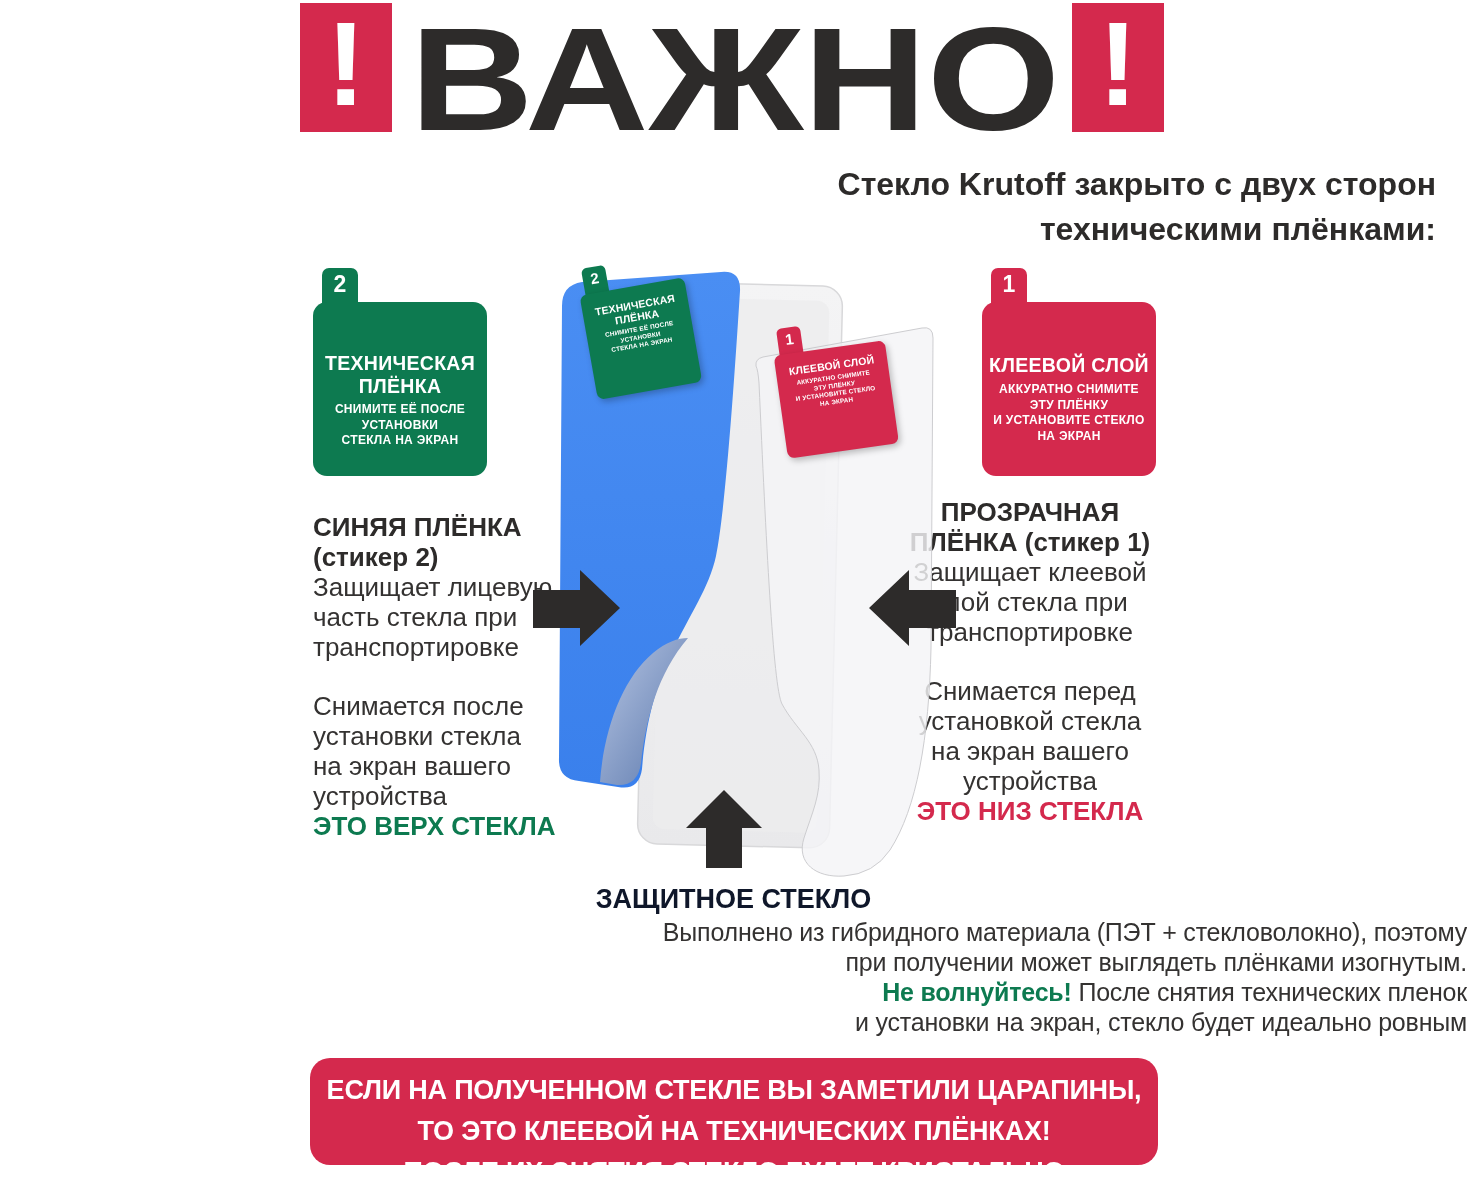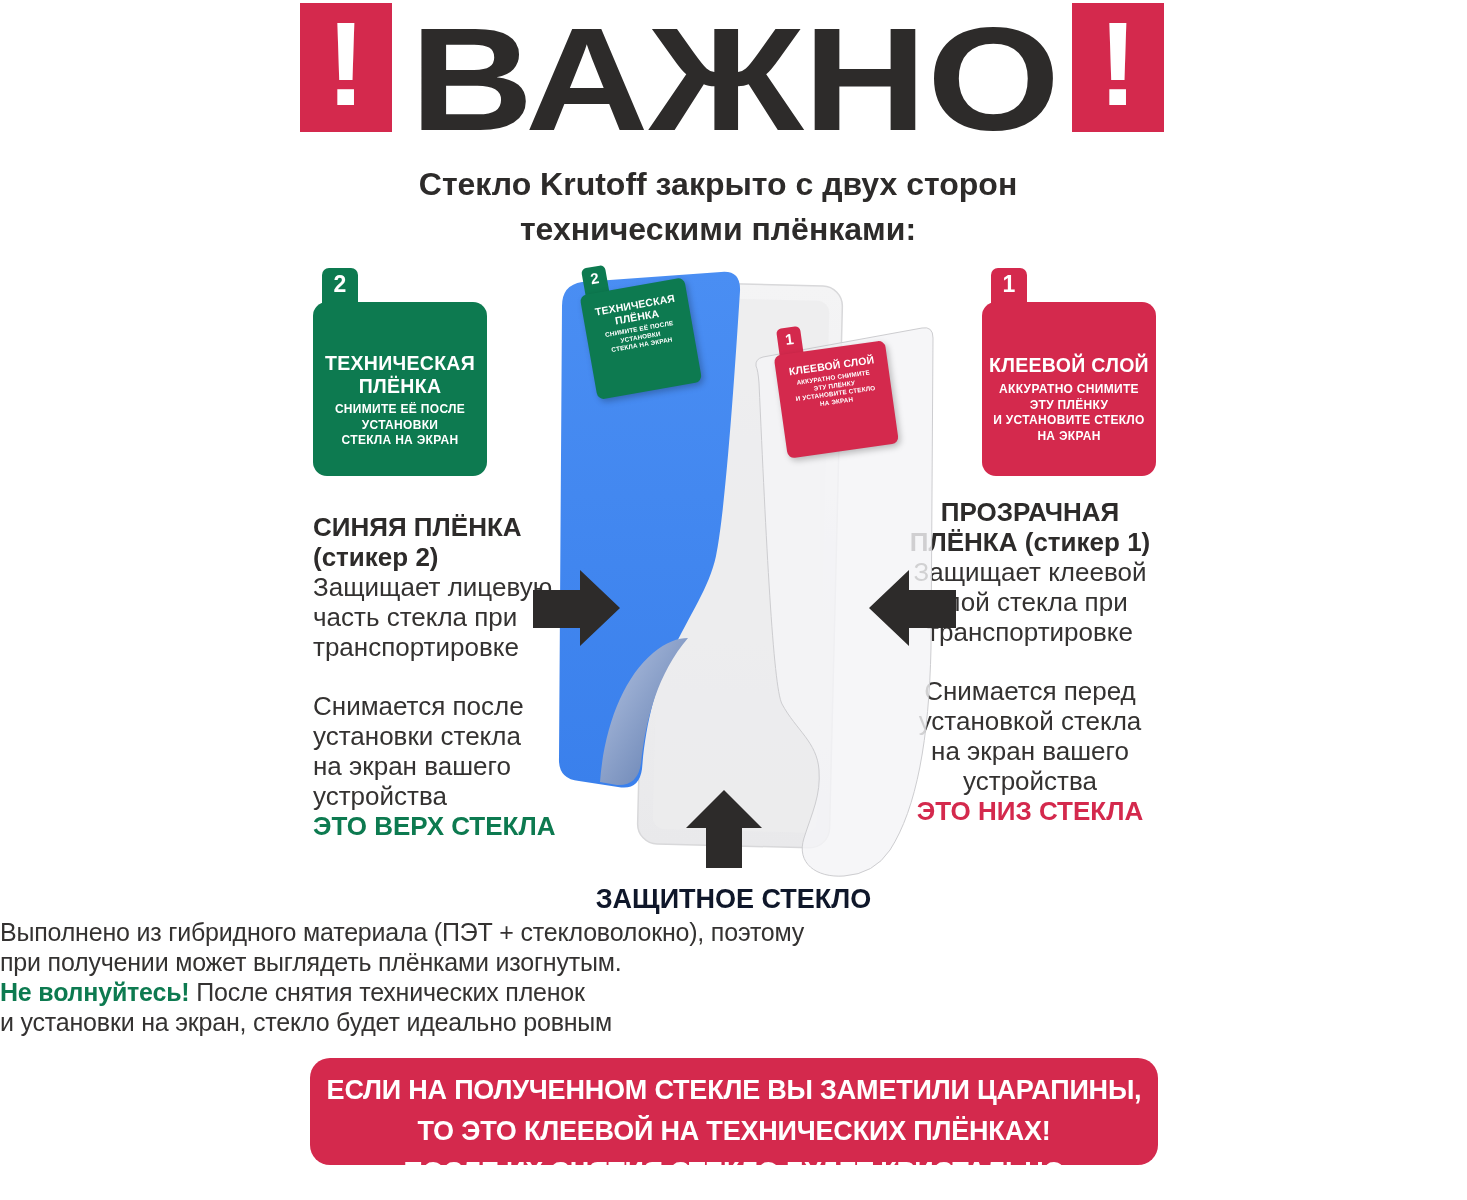--- a/index.html
+++ b/index.html
@@ -6,40 +6,40 @@
   *{box-sizing:border-box;}
   .page{
     position:relative;width:1467px;height:1200px;background:#ffffff;
     font-family:"Liberation Sans",sans-serif;overflow:hidden;color:#2d2b2a;
   }
   .abs{position:absolute;}
   
   .excl-box{width:92px;height:129px;background:#d4294d;top:3px;
     display:flex;align-items:center;justify-content:center;}
   .excl-box span{color:#fff;font-size:118px;font-weight:bold;line-height:1;transform:translateY(-4px);}
-  .subtitle{left:0;top:162px;width:1436px;text-align:center;font-weight:bold;
+  .subtitle{left:0;top:162px;width:1436px;text-align:right;font-weight:bold;
     font-size:32px;line-height:45px;color:#2d2b2a;}
   
   .tab{width:36px;height:38px;border-radius:7px 7px 0 0;color:#fff;font-weight:bold;
     font-size:23px;text-align:center;padding-top:3px;}
   .sticker-body{width:174px;height:174px;border-radius:14px;color:#fff;text-align:center;}
   .sticker-green{background:#0d7a50;}
   .sticker-red{background:#d4294d;}
   .sticker-title{font-size:19.5px;font-weight:bold;line-height:23px;letter-spacing:.3px;}
   .sticker-small{font-size:12px;font-weight:bold;line-height:15.5px;letter-spacing:.3px;}
   
   .col{font-size:26px;line-height:30px;color:#343231;}
   .col .hd{font-weight:bold;color:#2d2b2a;}
   .col .spacer{height:29px;}
   .col .ftr{font-weight:bold;}
   .ftr-green{color:#0d7a50;}
   .ftr-red{color:#d4294d;}
   
   .glass-heading{left:0;top:884px;width:1467px;text-align:center;font-size:27px;font-weight:bold;color:#0f172a;}
-  .glass-par{left:0;top:917px;width:1467px;text-align:left;font-size:25px;line-height:30px;color:#343231;letter-spacing:-.2px;}
+  .glass-par{left:0;top:917px;width:1467px;text-align:right;font-size:25px;line-height:30px;color:#343231;letter-spacing:-.2px;}
   .hl-green{color:#0d7a50;font-weight:bold;}
   .banner{left:310px;top:1058px;width:848px;height:107px;background:#d4294d;border-radius:20px;
     color:#fff;font-weight:bold;font-size:27px;line-height:41px;text-align:center;
     padding-top:12px;letter-spacing:-.2px;}
   
   .illus{left:528px;top:258px;width:436px;height:640px;}
   .mini{transform-origin:0 0;}
   .mini .tab-mini{position:absolute;left:6px;top:0;width:24px;height:28px;border-radius:5px 5px 0 0;
     color:#fff;font-weight:bold;font-size:15px;text-align:center;padding-top:3px;}
   .mini .body-mini{position:absolute;left:0;top:26px;border-radius:7px;color:#fff;

